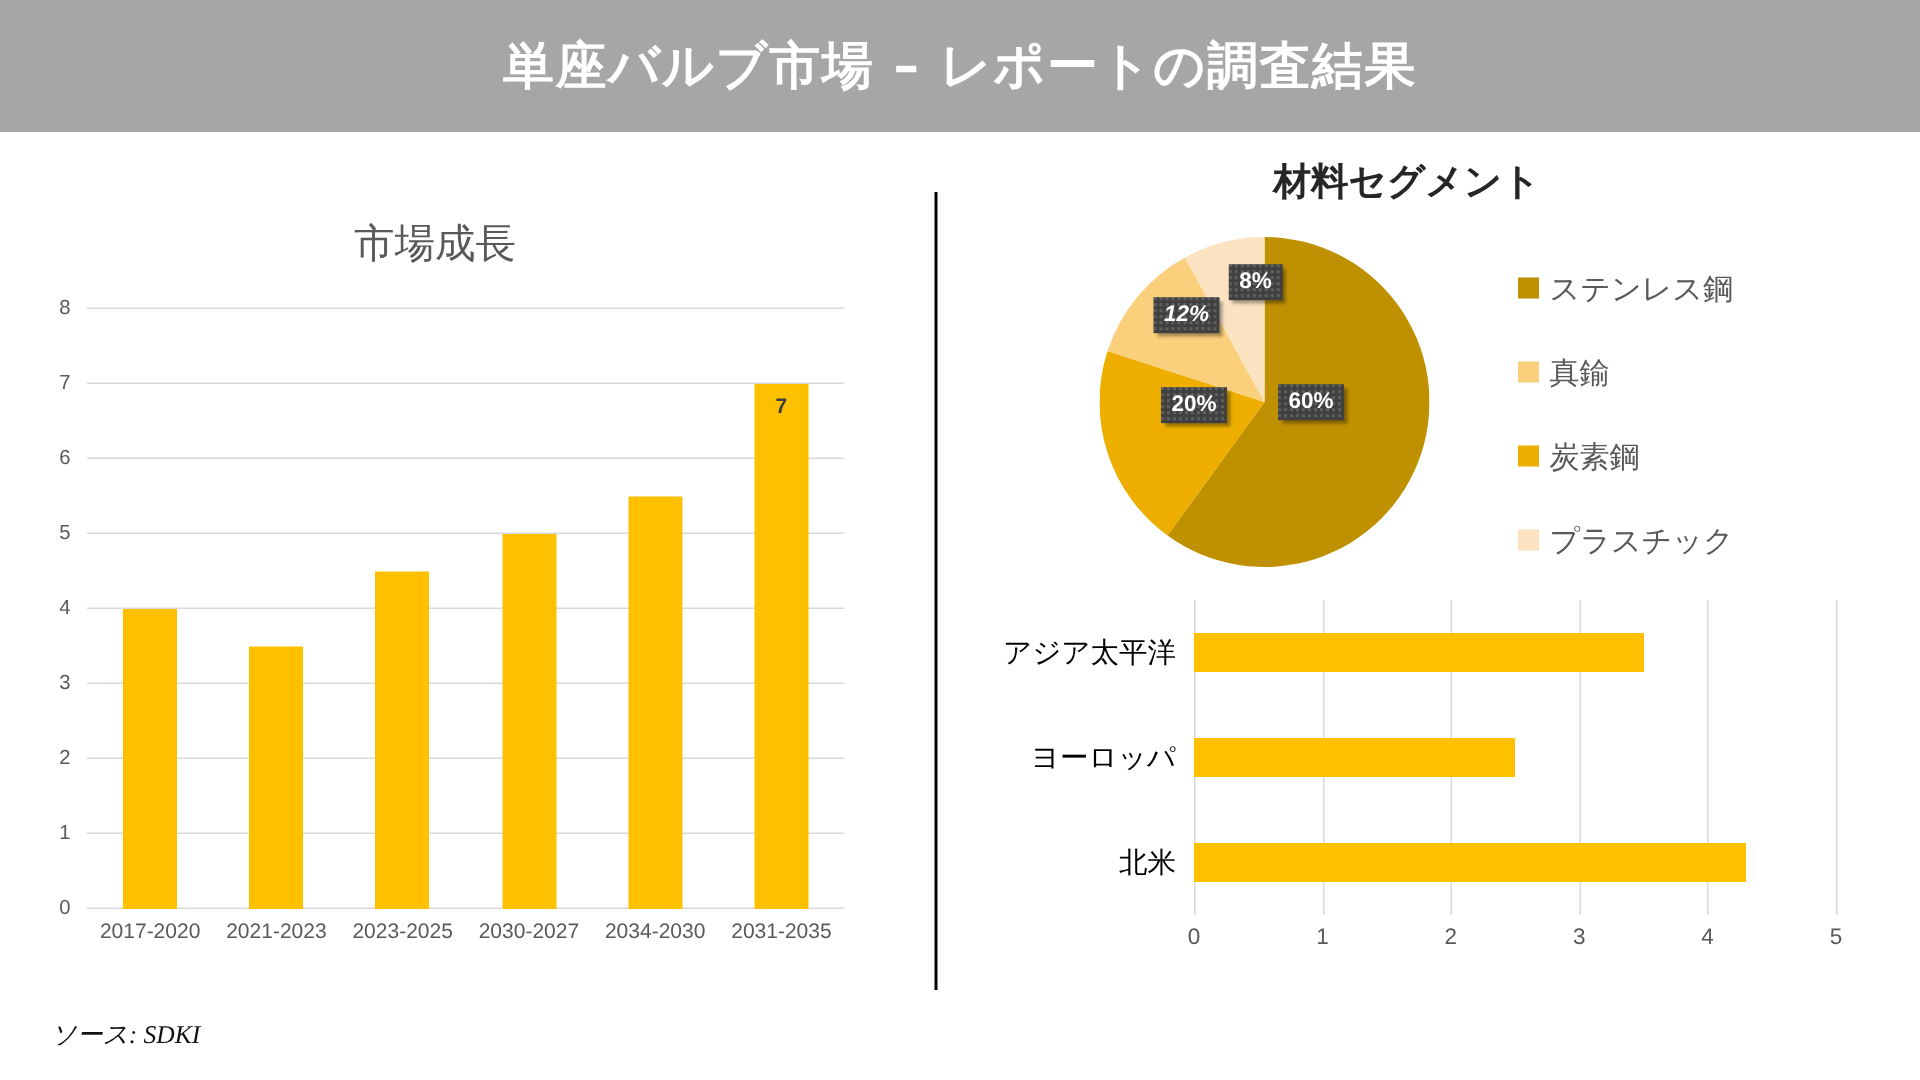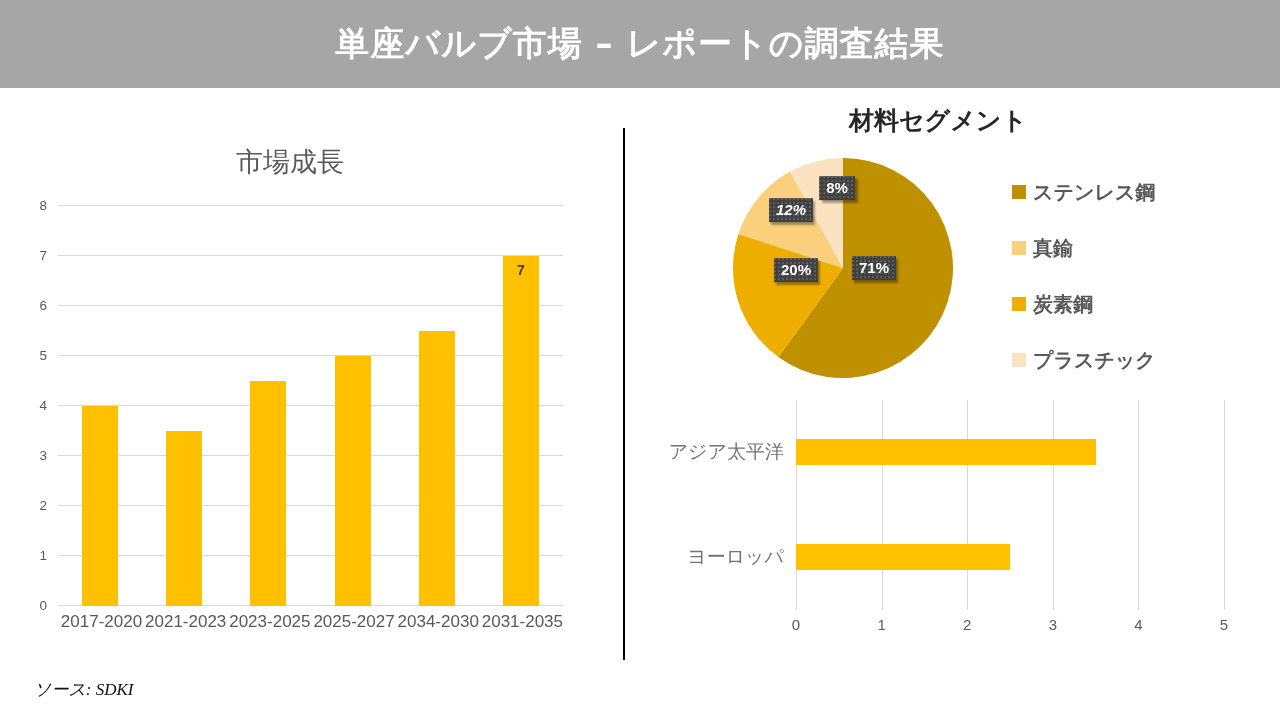--- a/index.html
+++ b/index.html
@@ -57,21 +57,21 @@
   .col-slot { flex: 1 1 0; height: 100%; position: relative; display:flex; align-items:flex-end; justify-content:center; }
   .col-bar { width: 36px; background: #ffc000; position: relative; }
   .col-bar-label {
     position: absolute; left: 50%; transform: translateX(-50%);
     top: 6px; font-size: 14px; font-weight: 700; color: #3f3f3f;
   }
   .col-xlabels {
     position: absolute; left: 58px; top: 516px; width: 505px;
     display: flex;
   }
-  .col-xlabel { flex: 1 1 0; text-align: right; font-size: 17px; color: #595959; }
+  .col-xlabel { flex: 1 1 0; text-align: center; font-size: 14px; color: #595959; }
 
   .source-note {
     position: absolute; left: 34px; top: 678px;
     font-size: 17px; font-style: italic; color: #111111;
     font-family: "Liberation Serif", "DejaVu Serif", serif;
     white-space: nowrap;
   }
 
   
   .pie-section { position: absolute; left: 628px; top: 96px; width: 656px; height: 300px; }
@@ -92,33 +92,33 @@
     padding: 4px 7px;
     box-shadow: 2.5px 2.5px 2px rgba(0,0,0,.35);
     line-height: 1.05;
     white-space: nowrap;
   }
 
   .pie-legend { position: absolute; left: 384px; top: 68px; width: 260px; }
   .legend-row { display: flex; align-items: center; height: 56px; }
   .legend-swatch { width: 14px; height: 14px; flex: 0 0 auto; margin-right: 7px; }
   .legend-text { font-size: 20px; color: #595959; white-space: nowrap;
-    font-family: "DejaVu Sans", "Liberation Sans", sans-serif; font-weight: bold; }
+    font-family: "DejaVu Sans", "Liberation Sans", sans-serif; }
 
   
   .hbar-section { position: absolute; left: 624px; top: 392px; width: 656px; height: 270px; }
   .hbar-plot { position: absolute; left: 172px; top: 8px; width: 428px; height: 210px; }
   .hbar-vline { position: absolute; top: 0; height: 100%; width: 1px; background: #d9d9d9; }
   .hbar-rows { position: absolute; left: 0; top: 0; width: 100%; height: 100%;
                display: flex; flex-direction: column; justify-content: space-around; }
   .hbar-row { position: relative; height: 33%; display: flex; align-items: center; }
   .hbar-fill { height: 26px; background: #ffc000; }
   .hbar-cat {
     position: absolute; right: 100%; margin-right: 12px;
-    font-size: 19px; color: #737373; white-space: nowrap;
+    font-size: 19px; color: #000000; white-space: nowrap;
     font-family: "DejaVu Sans", "Liberation Sans", sans-serif;
   }
   .hbar-xticks { position: absolute; left: 172px; top: 224px; width: 428px; height: 24px; }
   .hbar-xtick { position: absolute; transform: translateX(-50%); font-size: 15px; color: #595959; }
 </style>
 </head>
 <body>
 
 <div id="root">
 
@@ -180,41 +180,41 @@
             <div class="col-bar" style="height: 87.5%; background: rgb(255, 192, 0);">
               <div class="col-bar-label">7</div>
             </div>
           </div>
         </div>
     </div>
     <div class="col-xlabels" id="col-xlabels">
         <div class="col-xlabel">2017-2020</div>
         <div class="col-xlabel">2021-2023</div>
         <div class="col-xlabel">2023-2025</div>
-        <div class="col-xlabel">2025-2027</div>
+        <div class="col-xlabel">2030-2027</div>
         <div class="col-xlabel">2034-2030</div>
         <div class="col-xlabel">2031-2035</div>
       </div>
   </div>
 
   <div class="source-note">ソース: SDKI</div>
 
   <div class="pie-section">
     <div class="pie-title">材料セグメント</div>
     <div class="pie-holder">
       <svg class="pie-svg" width="220" height="220" viewBox="0 0 220 220">
         <g id="pie-slices">
             <path d="M 110 110 L 110.00 0.00 A 110 110 0 1 1 45.34 198.99 Z" fill="#BF9000"></path>
             <path d="M 110 110 L 45.34 198.99 A 110 110 0 0 1 5.38 76.01 Z" fill="#EDAE00"></path>
             <path d="M 110 110 L 5.38 76.01 A 110 110 0 0 1 57.01 13.61 Z" fill="#FBD07C"></path>
             <path d="M 110 110 L 57.01 13.61 A 110 110 0 0 1 110.00 0.00 Z" fill="#FBE3C2"></path>
           </g>
       </svg>
       <div id="pie-labels">
-          <div class="pie-label" style="left: 141px; top: 110px;">71%</div>
+          <div class="pie-label" style="left: 141px; top: 110px;">60%</div>
           <div class="pie-label" style="left: 63px; top: 112px;">20%</div>
           <div class="pie-label" style="left: 58px; top: 52px; font-style: italic;">12%</div>
           <div class="pie-label" style="left: 104px; top: 30px;">8%</div>
         </div>
     </div>
     <div class="pie-legend" id="pie-legend">
         <div class="legend-row">
           <span class="legend-swatch" style="background: rgb(191, 144, 0);"></span>
           <span class="legend-text">ステンレス鋼</span>
         </div>
@@ -245,20 +245,24 @@
         </div>
       <div class="hbar-rows" id="hbar-rows">
           <div class="hbar-row">
             <div class="hbar-cat">アジア太平洋</div>
             <div class="hbar-fill" style="width: 70%; background: rgb(255, 192, 0);"></div>
           </div>
           <div class="hbar-row">
             <div class="hbar-cat">ヨーロッパ</div>
             <div class="hbar-fill" style="width: 50%; background: rgb(255, 192, 0);"></div>
           </div>
+          <div class="hbar-row">
+            <div class="hbar-cat">北米</div>
+            <div class="hbar-fill" style="width: 86%; background: rgb(255, 192, 0);"></div>
+          </div>
         </div>
     </div>
     <div class="hbar-xticks" id="hbar-xticks">
         <div class="hbar-xtick" style="left: 0%;">0</div>
         <div class="hbar-xtick" style="left: 20%;">1</div>
         <div class="hbar-xtick" style="left: 40%;">2</div>
         <div class="hbar-xtick" style="left: 60%;">3</div>
         <div class="hbar-xtick" style="left: 80%;">4</div>
         <div class="hbar-xtick" style="left: 100%;">5</div>
       </div>

